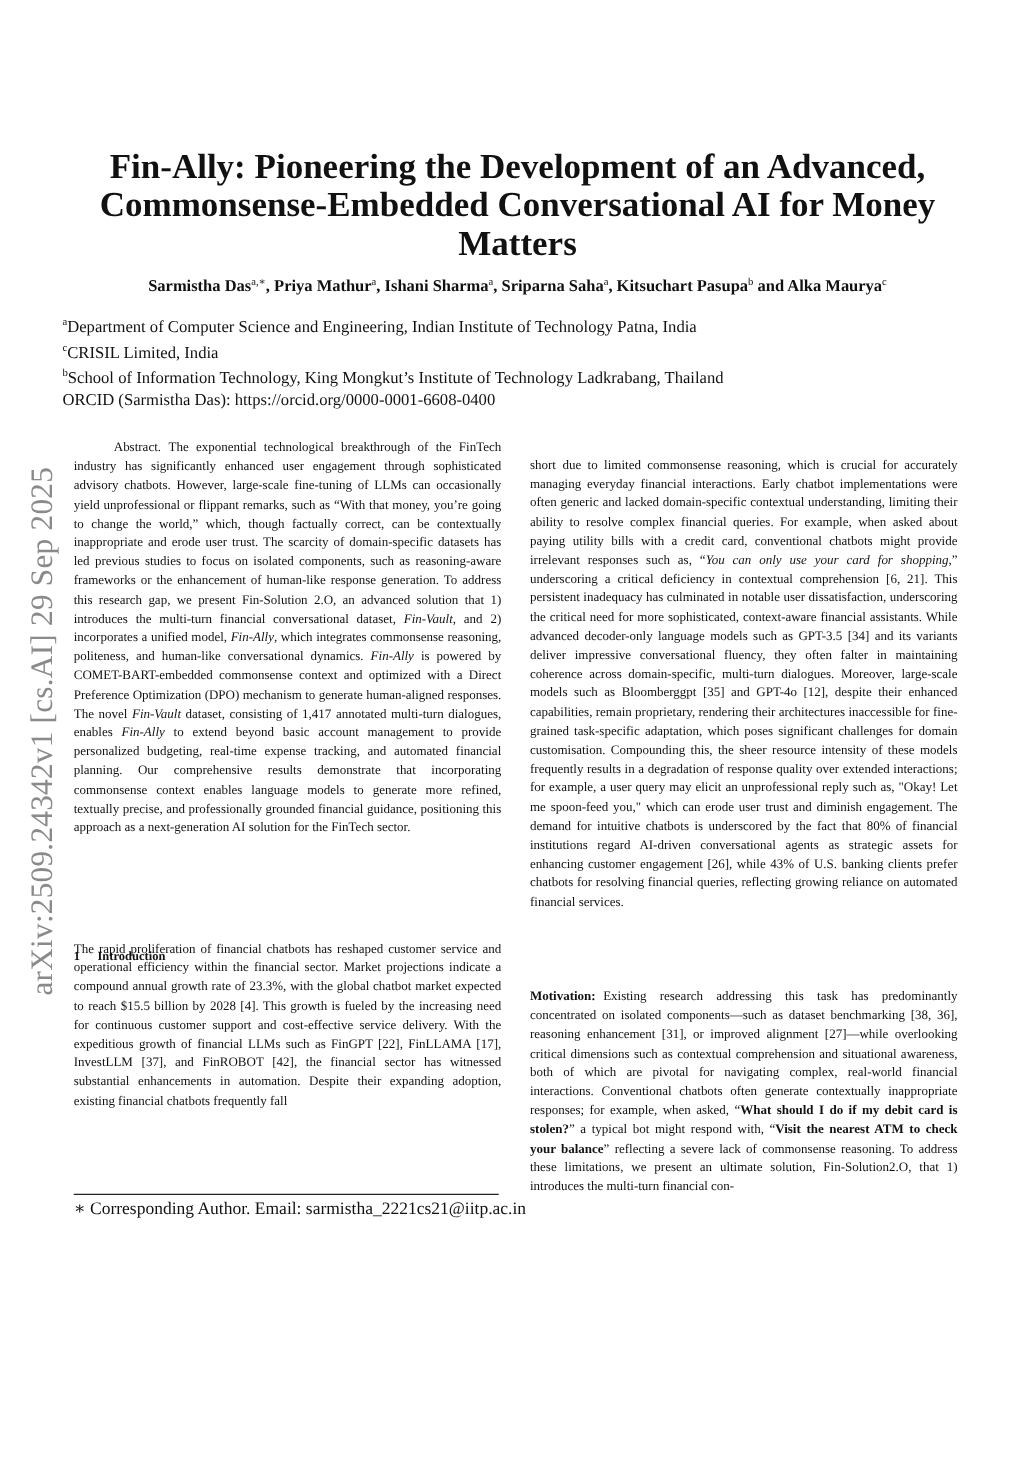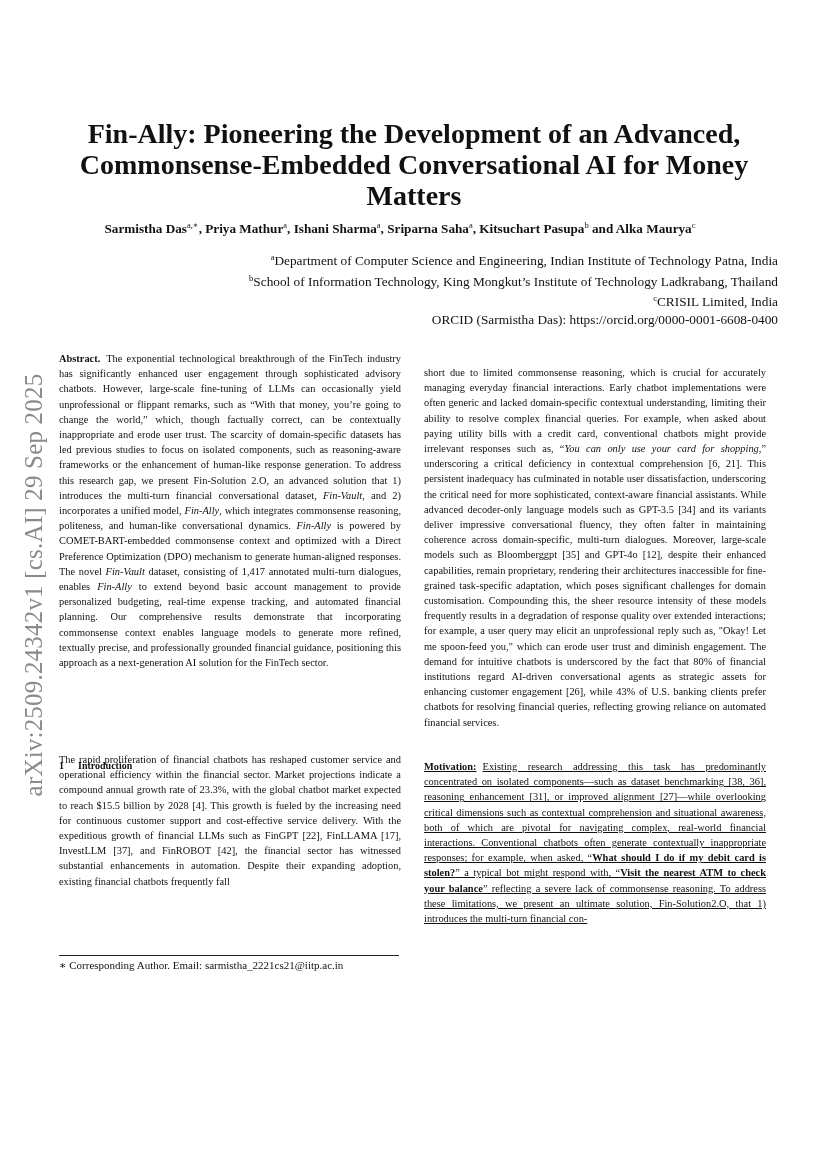--- a/index.html
+++ b/index.html
@@ -13,63 +13,63 @@
   }
   .arxiv-stamp span {
     display: block; transform: rotate(-90deg); white-space: nowrap;
     font-size: 25px; color: #8a8a8a; letter-spacing: 0.2px;
   }
   .title {
     position: absolute; left: 50px; top: 118px; width: 728px;
     text-align: center; font-weight: bold; font-size: 28px; line-height: 31px;
   }
   .authors {
-    position: absolute; left: 36px; top: 220px; width: 728px; text-align: center;
+    position: absolute; left: 50px; top: 220px; width: 728px; text-align: center;
     font-weight: bold; font-size: 13.2px;
   }
   .authors sup { font-weight: normal; font-size: 8.5px; }
   .affils {
-    position: absolute; left: 50px; top: 249px; width: 728px; text-align: right;
+    position: absolute; left: 50px; top: 249px; width: 728px; text-align: left;
     font-size: 13.3px; line-height: 17.3px;
   }
   .affils sup { font-size: 8.5px; }
   .col { position: absolute; width: 342px; font-size: 10.4px; line-height: 15.2px; text-align: justify; hyphens: auto; }
   .col-left { left: 59px; }
   .col-right { left: 424px; }
   .abstract { top: 351px; }
-  .abstract .lead { font-weight: bold; margin-right: 6px; }
+  .abstract .lead { font-weight: normal; margin-right: 6px; margin-left: 32px; }
   .section-head { position: absolute; left: 59px; top: 760px; font-weight: bold; font-size: 10px; }
   .section-head .num { margin-right: 14px; }
   .intro { top: 752px; }
   .footnote-rule { position: absolute; left: 59px; top: 955px; width: 340px; border-top: 1px solid #222; }
-  .footnote { position: absolute; left: 59px; top: 959px; font-size: 11px; }
+  .footnote { position: absolute; left: 59px; top: 959px; font-size: 14px; }
   .right-top { top: 365px; }
-  .motivation { top: 759px; text-decoration: underline; }
+  .motivation { top: 790px; }
   .motivation .lead { font-weight: bold; margin-right: 6px; }
   p { margin: 0; }
   i { font-style: italic; }
   b { font-weight: bold; }
 </style>
 </head>
 <body>
 
 <div class="arxiv-stamp">
   <span>arXiv:2509.24342v1  [cs.AI]  29 Sep 2025</span>
 </div>
 
 <div class="title">Fin-Ally: Pioneering the Development of an Advanced, Commonsense-Embedded Conversational AI for Money Matters</div>
 
 <div class="authors">
   <span><span>Sarmistha Das</span><sup>a,∗</sup><span>, </span></span><span><span>Priya Mathur</span><sup>a</sup><span>, </span></span><span><span>Ishani Sharma</span><sup>a</sup><span>, </span></span><span><span>Sriparna Saha</span><sup>a</sup><span>, </span></span><span><span>Kitsuchart Pasupa</span><sup>b</sup><span> and </span></span><span><span>Alka Maurya</span><sup>c</sup></span>
 </div>
 
 <div class="affils">
   <div><sup>a</sup><span>Department of Computer Science and Engineering, Indian Institute of Technology Patna, India</span></div>
+  <div><sup>c</sup><span>CRISIL Limited, India</span></div>
   <div><sup>b</sup><span>School of Information Technology, King Mongkut’s Institute of Technology Ladkrabang, Thailand</span></div>
-  <div><sup>c</sup><span>CRISIL Limited, India</span></div>
   <div>ORCID (Sarmistha Das):  https://orcid.org/0000-0001-6608-0400</div>
 </div>
 
 <div class="col col-left abstract">
   <p><span class="lead">Abstract.</span><span><span>The exponential technological breakthrough of the FinTech industry has significantly enhanced user engagement through sophisticated advisory chatbots. However, large-scale fine-tuning of LLMs can occasionally yield unprofessional or flippant remarks, such as “With that money, you’re going to change the world,” which, though factually correct, can be contextually inappropriate and erode user trust. The scarcity of domain-specific datasets has led previous studies to focus on isolated components, such as reasoning-aware frameworks or the enhancement of human-like response generation. To address this research gap, we present Fin-Solution 2.O, an advanced solution that 1) introduces the multi-turn financial conversational dataset, </span><i>Fin-Vault</i><span>, and 2) incorporates a unified model, </span><i>Fin-Ally</i><span>, which integrates commonsense reasoning, politeness, and human-like conversational dynamics. </span><i>Fin-Ally</i><span> is powered by COMET-BART-embedded commonsense context and optimized with a Direct Preference Optimization (DPO) mechanism to generate human-aligned responses. The novel </span><i>Fin-Vault</i><span> dataset, consisting of 1,417 annotated multi-turn dialogues, enables </span><i>Fin-Ally</i><span> to extend beyond basic account management to provide personalized budgeting, real-time expense tracking, and automated financial planning. Our comprehensive results demonstrate that incorporating commonsense context enables language models to generate more refined, textually precise, and professionally grounded financial guidance, positioning this approach as a next-generation AI solution for the FinTech sector.</span></span></p>
 </div>
 
 <div class="section-head">
   <span class="num">1</span><span>Introduction</span>
 </div>

